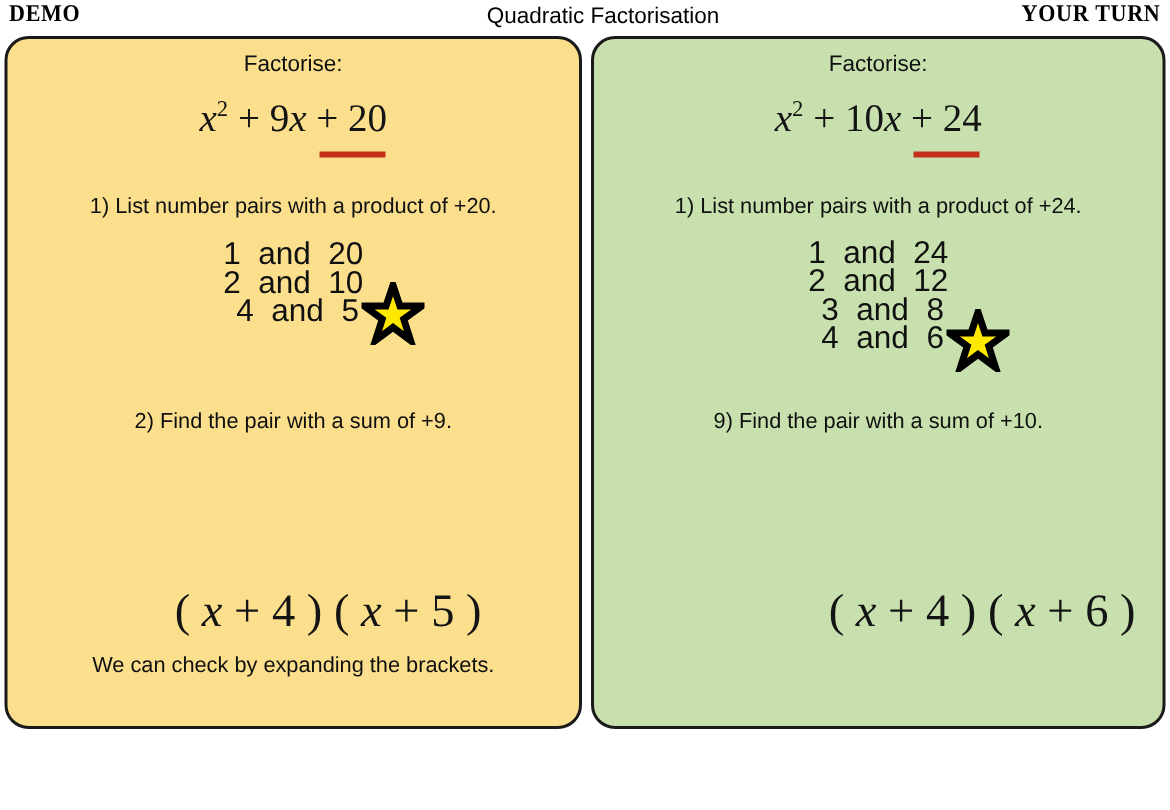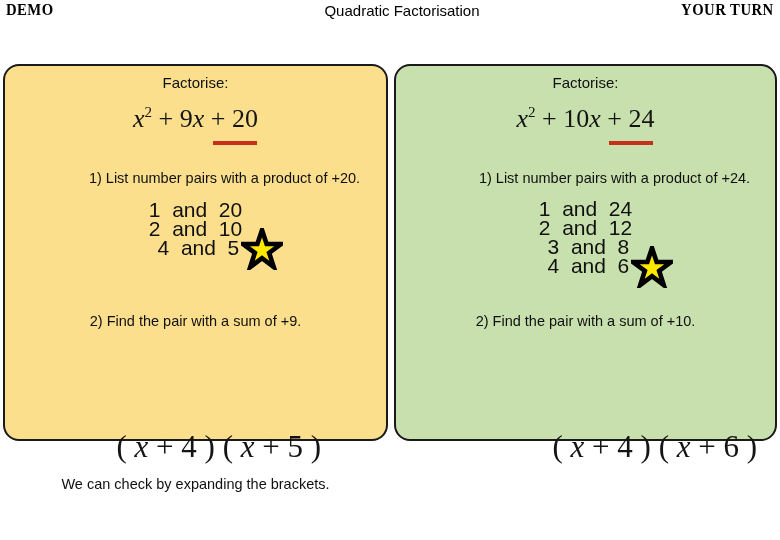--- a/index.html
+++ b/index.html
@@ -55,25 +55,24 @@
     letter-spacing: 0.5px;
     color: #000000;
     transform: scaleX(0.92);
     transform-origin: right center;
   }
 
   
   .panel {
     position: absolute;
     top: 24px;
-    height: 377px;
+    height: 462px;
     border: 2px solid #1a1a1a;
     border-radius: 16px;
     box-sizing: border-box;
-    margin-top: 40px;
   }
   .panel-left {
     left: 3px;
     width: 385px;
     background: #fbdf8d;
   }
   .panel-right {
     left: 394px;
     width: 383px;
     background: #c8e0ad;
@@ -135,21 +134,21 @@
   }
 
   .step-text {
     position: absolute;
     left: 0;
     width: 100%;
     text-align: center;
     font-size: 14.5px;
     color: #101010;
   }
-  .step1 { top: 104px; padding-left: 29px; }
+  .step1 { top: 104px; }
   .step2 { top: 247px; }
 
   .pairs {
     position: absolute;
     left: 0;
     width: 100%;
     text-align: center;
     font-size: 21px;
     color: #101010;
     line-height: 19px;
@@ -253,20 +252,20 @@
 
     <div class="pairs pairs-right">
       <span class="pair-row"><span>1  and  24</span></span>
       <span class="pair-row"><span>2  and  12</span></span>
       <span class="pair-row"><span> 3  and  8</span></span>
       <span class="pair-row"><span> 4  and  6</span><span class="star-wrap"><svg class="star" viewBox="0 0 100 100">
               <polygon points="50,5 61,38 96,38 67,59 78,93 50,72 22,93 33,59 4,38 39,38" fill="#ffe800" stroke="#000000" stroke-width="11" stroke-linejoin="miter"></polygon>
             </svg></span></span>
     </div>
 
-    <div class="step-text step2">2) Find the pair with a sum of +10.</div>
+    <div class="step-text step2">9) Find the pair with a sum of +10.</div>
 
     <div class="factored factored-right">
       <span>( <span class="v">x</span> + <span>4</span> )</span><span> </span><span>( <span class="v">x</span> + <span>6</span> )</span>
     </div>
 
   </div>
 </div>
 
 </body></html>

